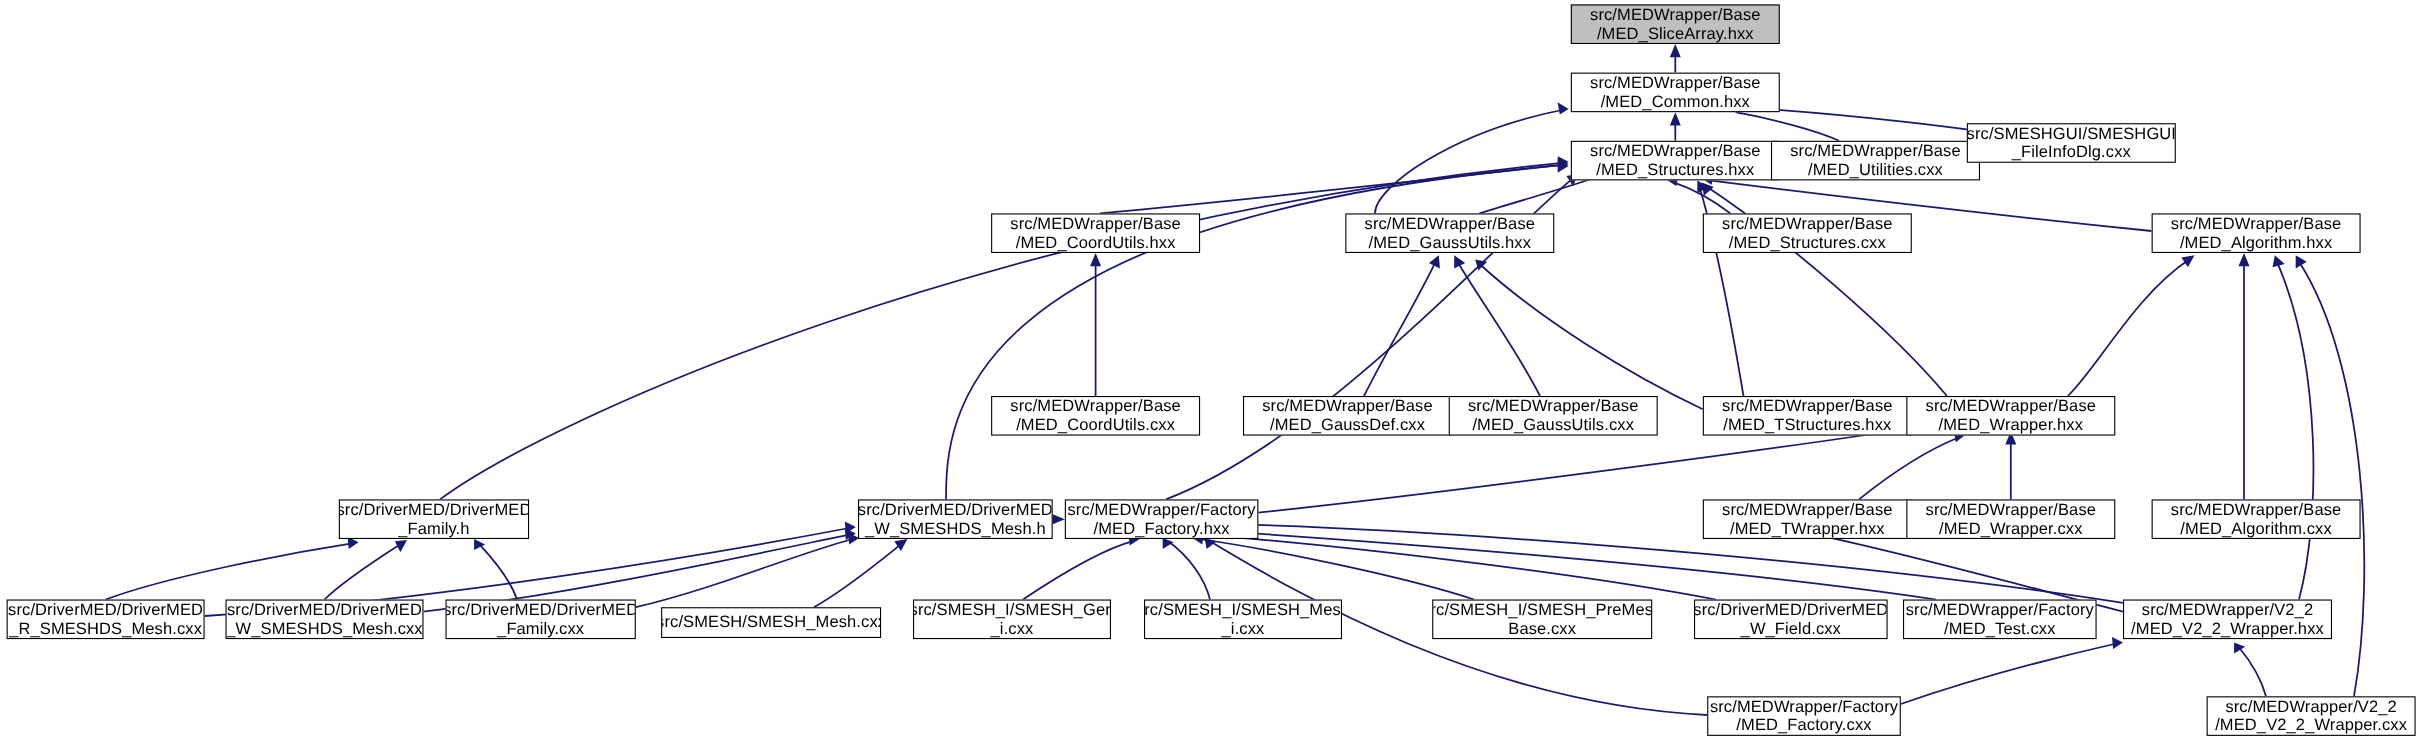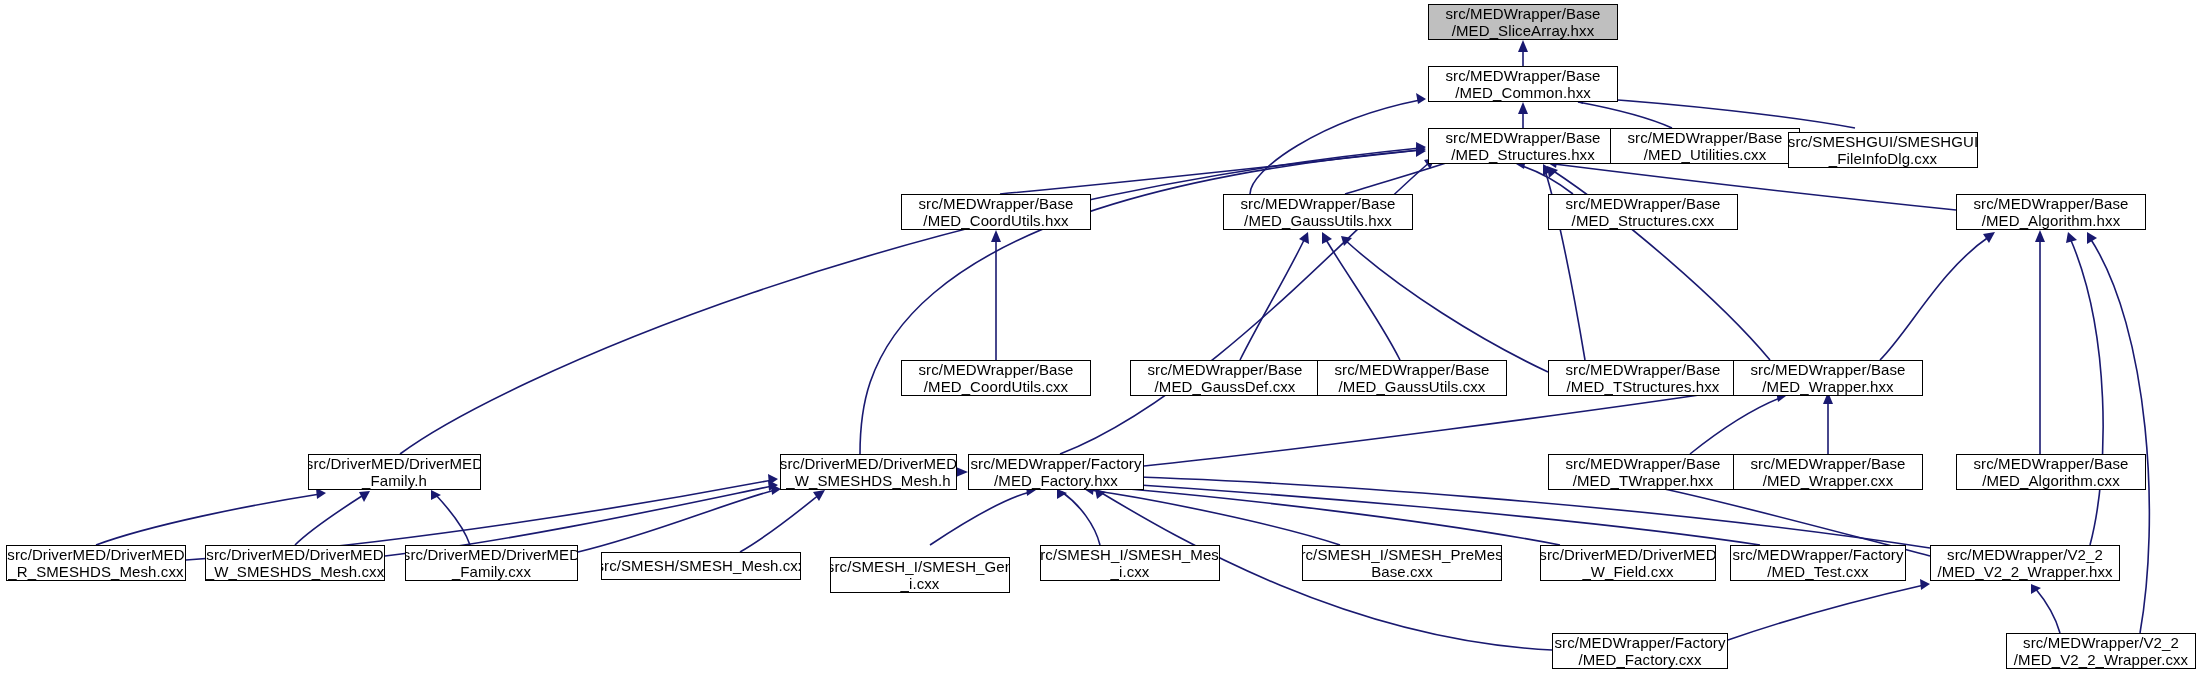--- a/index.html
+++ b/index.html
@@ -148,41 +148,41 @@
       <path d="M2140,633 C2160,520 2150,330 2090,238" class="edge-line" stroke="#191970"></path>
       <polygon points="2087,232 2097,238 2087,244" class="edge-arrow" fill="#191970"></polygon>
       <path d="M957,472 L962,472" class="edge-line" stroke="#191970"></path>
       <polygon points="968,472 956,467 956,477" class="edge-arrow" fill="#191970"></polygon>
     </svg>
   <div id="nodes-layer">
       <div class="node-box highlight" style="left: 1428px; top: 4px; width: 190px; height: 36px; background: rgb(191, 191, 191); border-color: rgb(0, 0, 0);"><span class="node-line">src/MEDWrapper/Base</span><span class="node-line">/MED_SliceArray.hxx</span></div>
       <div class="node-box" style="left: 1428px; top: 66px; width: 190px; height: 36px; background: rgb(255, 255, 255); border-color: rgb(0, 0, 0);"><span class="node-line">src/MEDWrapper/Base</span><span class="node-line">/MED_Common.hxx</span></div>
       <div class="node-box" style="left: 1428px; top: 128px; width: 190px; height: 36px; background: rgb(255, 255, 255); border-color: rgb(0, 0, 0);"><span class="node-line">src/MEDWrapper/Base</span><span class="node-line">/MED_Structures.hxx</span></div>
       <div class="node-box" style="left: 1610px; top: 128px; width: 190px; height: 36px; background: rgb(255, 255, 255); border-color: rgb(0, 0, 0);"><span class="node-line">src/MEDWrapper/Base</span><span class="node-line">/MED_Utilities.cxx</span></div>
-      <div class="node-box" style="left: 1788px; top: 132px; width: 190px; height: 36px; background: rgb(255, 255, 255); border-color: rgb(0, 0, 0);"><span class="node-line">src/SMESHGUI/SMESHGUI</span><span class="node-line">_FileInfoDlg.cxx</span></div>
+      <div class="node-box" style="left: 1788px; top: 112px; width: 190px; height: 36px; background: rgb(255, 255, 255); border-color: rgb(0, 0, 0);"><span class="node-line">src/SMESHGUI/SMESHGUI</span><span class="node-line">_FileInfoDlg.cxx</span></div>
       <div class="node-box" style="left: 901px; top: 194px; width: 190px; height: 36px; background: rgb(255, 255, 255); border-color: rgb(0, 0, 0);"><span class="node-line">src/MEDWrapper/Base</span><span class="node-line">/MED_CoordUtils.hxx</span></div>
       <div class="node-box" style="left: 1223px; top: 194px; width: 190px; height: 36px; background: rgb(255, 255, 255); border-color: rgb(0, 0, 0);"><span class="node-line">src/MEDWrapper/Base</span><span class="node-line">/MED_GaussUtils.hxx</span></div>
       <div class="node-box" style="left: 1548px; top: 194px; width: 190px; height: 36px; background: rgb(255, 255, 255); border-color: rgb(0, 0, 0);"><span class="node-line">src/MEDWrapper/Base</span><span class="node-line">/MED_Structures.cxx</span></div>
       <div class="node-box" style="left: 1956px; top: 194px; width: 190px; height: 36px; background: rgb(255, 255, 255); border-color: rgb(0, 0, 0);"><span class="node-line">src/MEDWrapper/Base</span><span class="node-line">/MED_Algorithm.hxx</span></div>
       <div class="node-box" style="left: 901px; top: 360px; width: 190px; height: 36px; background: rgb(255, 255, 255); border-color: rgb(0, 0, 0);"><span class="node-line">src/MEDWrapper/Base</span><span class="node-line">/MED_CoordUtils.cxx</span></div>
       <div class="node-box" style="left: 1130px; top: 360px; width: 190px; height: 36px; background: rgb(255, 255, 255); border-color: rgb(0, 0, 0);"><span class="node-line">src/MEDWrapper/Base</span><span class="node-line">/MED_GaussDef.cxx</span></div>
       <div class="node-box" style="left: 1317px; top: 360px; width: 190px; height: 36px; background: rgb(255, 255, 255); border-color: rgb(0, 0, 0);"><span class="node-line">src/MEDWrapper/Base</span><span class="node-line">/MED_GaussUtils.cxx</span></div>
       <div class="node-box" style="left: 1548px; top: 360px; width: 190px; height: 36px; background: rgb(255, 255, 255); border-color: rgb(0, 0, 0);"><span class="node-line">src/MEDWrapper/Base</span><span class="node-line">/MED_TStructures.hxx</span></div>
       <div class="node-box" style="left: 1733px; top: 360px; width: 190px; height: 36px; background: rgb(255, 255, 255); border-color: rgb(0, 0, 0);"><span class="node-line">src/MEDWrapper/Base</span><span class="node-line">/MED_Wrapper.hxx</span></div>
       <div class="node-box" style="left: 308px; top: 454px; width: 173px; height: 36px; background: rgb(255, 255, 255); border-color: rgb(0, 0, 0);"><span class="node-line">src/DriverMED/DriverMED</span><span class="node-line">_Family.h</span></div>
       <div class="node-box" style="left: 780px; top: 454px; width: 177px; height: 36px; background: rgb(255, 255, 255); border-color: rgb(0, 0, 0);"><span class="node-line">src/DriverMED/DriverMED</span><span class="node-line">_W_SMESHDS_Mesh.h</span></div>
       <div class="node-box" style="left: 968px; top: 454px; width: 176px; height: 36px; background: rgb(255, 255, 255); border-color: rgb(0, 0, 0);"><span class="node-line">src/MEDWrapper/Factory</span><span class="node-line">/MED_Factory.hxx</span></div>
       <div class="node-box" style="left: 1548px; top: 454px; width: 190px; height: 36px; background: rgb(255, 255, 255); border-color: rgb(0, 0, 0);"><span class="node-line">src/MEDWrapper/Base</span><span class="node-line">/MED_TWrapper.hxx</span></div>
       <div class="node-box" style="left: 1733px; top: 454px; width: 190px; height: 36px; background: rgb(255, 255, 255); border-color: rgb(0, 0, 0);"><span class="node-line">src/MEDWrapper/Base</span><span class="node-line">/MED_Wrapper.cxx</span></div>
       <div class="node-box" style="left: 1956px; top: 454px; width: 190px; height: 36px; background: rgb(255, 255, 255); border-color: rgb(0, 0, 0);"><span class="node-line">src/MEDWrapper/Base</span><span class="node-line">/MED_Algorithm.cxx</span></div>
       <div class="node-box" style="left: 6px; top: 545px; width: 180px; height: 36px; background: rgb(255, 255, 255); border-color: rgb(0, 0, 0);"><span class="node-line">src/DriverMED/DriverMED</span><span class="node-line">_R_SMESHDS_Mesh.cxx</span></div>
       <div class="node-box" style="left: 205px; top: 545px; width: 180px; height: 36px; background: rgb(255, 255, 255); border-color: rgb(0, 0, 0);"><span class="node-line">src/DriverMED/DriverMED</span><span class="node-line">_W_SMESHDS_Mesh.cxx</span></div>
       <div class="node-box" style="left: 405px; top: 545px; width: 173px; height: 36px; background: rgb(255, 255, 255); border-color: rgb(0, 0, 0);"><span class="node-line">src/DriverMED/DriverMED</span><span class="node-line">_Family.cxx</span></div>
       <div class="node-box" style="left: 601px; top: 552px; width: 200px; height: 28px; background: rgb(255, 255, 255); border-color: rgb(0, 0, 0);"><span class="node-line">src/SMESH/SMESH_Mesh.cxx</span></div>
-      <div class="node-box" style="left: 830px; top: 545px; width: 180px; height: 36px; background: rgb(255, 255, 255); border-color: rgb(0, 0, 0); margin-top: 12px;"><span class="node-line">src/SMESH_I/SMESH_Gen</span><span class="node-line">_i.cxx</span></div>
+      <div class="node-box" style="left: 830px; top: 545px; width: 180px; height: 36px; background: rgb(255, 255, 255); border-color: rgb(0, 0, 0);"><span class="node-line">src/SMESH_I/SMESH_Gen</span><span class="node-line">_i.cxx</span></div>
       <div class="node-box" style="left: 1040px; top: 545px; width: 180px; height: 36px; background: rgb(255, 255, 255); border-color: rgb(0, 0, 0);"><span class="node-line">src/SMESH_I/SMESH_Mesh</span><span class="node-line">_i.cxx</span></div>
       <div class="node-box" style="left: 1302px; top: 545px; width: 200px; height: 36px; background: rgb(255, 255, 255); border-color: rgb(0, 0, 0);"><span class="node-line">src/SMESH_I/SMESH_PreMesh</span><span class="node-line">Base.cxx</span></div>
       <div class="node-box" style="left: 1540px; top: 545px; width: 176px; height: 36px; background: rgb(255, 255, 255); border-color: rgb(0, 0, 0);"><span class="node-line">src/DriverMED/DriverMED</span><span class="node-line">_W_Field.cxx</span></div>
       <div class="node-box" style="left: 1730px; top: 545px; width: 176px; height: 36px; background: rgb(255, 255, 255); border-color: rgb(0, 0, 0);"><span class="node-line">src/MEDWrapper/Factory</span><span class="node-line">/MED_Test.cxx</span></div>
       <div class="node-box" style="left: 1930px; top: 545px; width: 190px; height: 36px; background: rgb(255, 255, 255); border-color: rgb(0, 0, 0);"><span class="node-line">src/MEDWrapper/V2_2</span><span class="node-line">/MED_V2_2_Wrapper.hxx</span></div>
       <div class="node-box" style="left: 1552px; top: 633px; width: 176px; height: 36px; background: rgb(255, 255, 255); border-color: rgb(0, 0, 0);"><span class="node-line">src/MEDWrapper/Factory</span><span class="node-line">/MED_Factory.cxx</span></div>
       <div class="node-box" style="left: 2006px; top: 633px; width: 190px; height: 36px; background: rgb(255, 255, 255); border-color: rgb(0, 0, 0);"><span class="node-line">src/MEDWrapper/V2_2</span><span class="node-line">/MED_V2_2_Wrapper.cxx</span></div>
     </div>
 </div>
 

